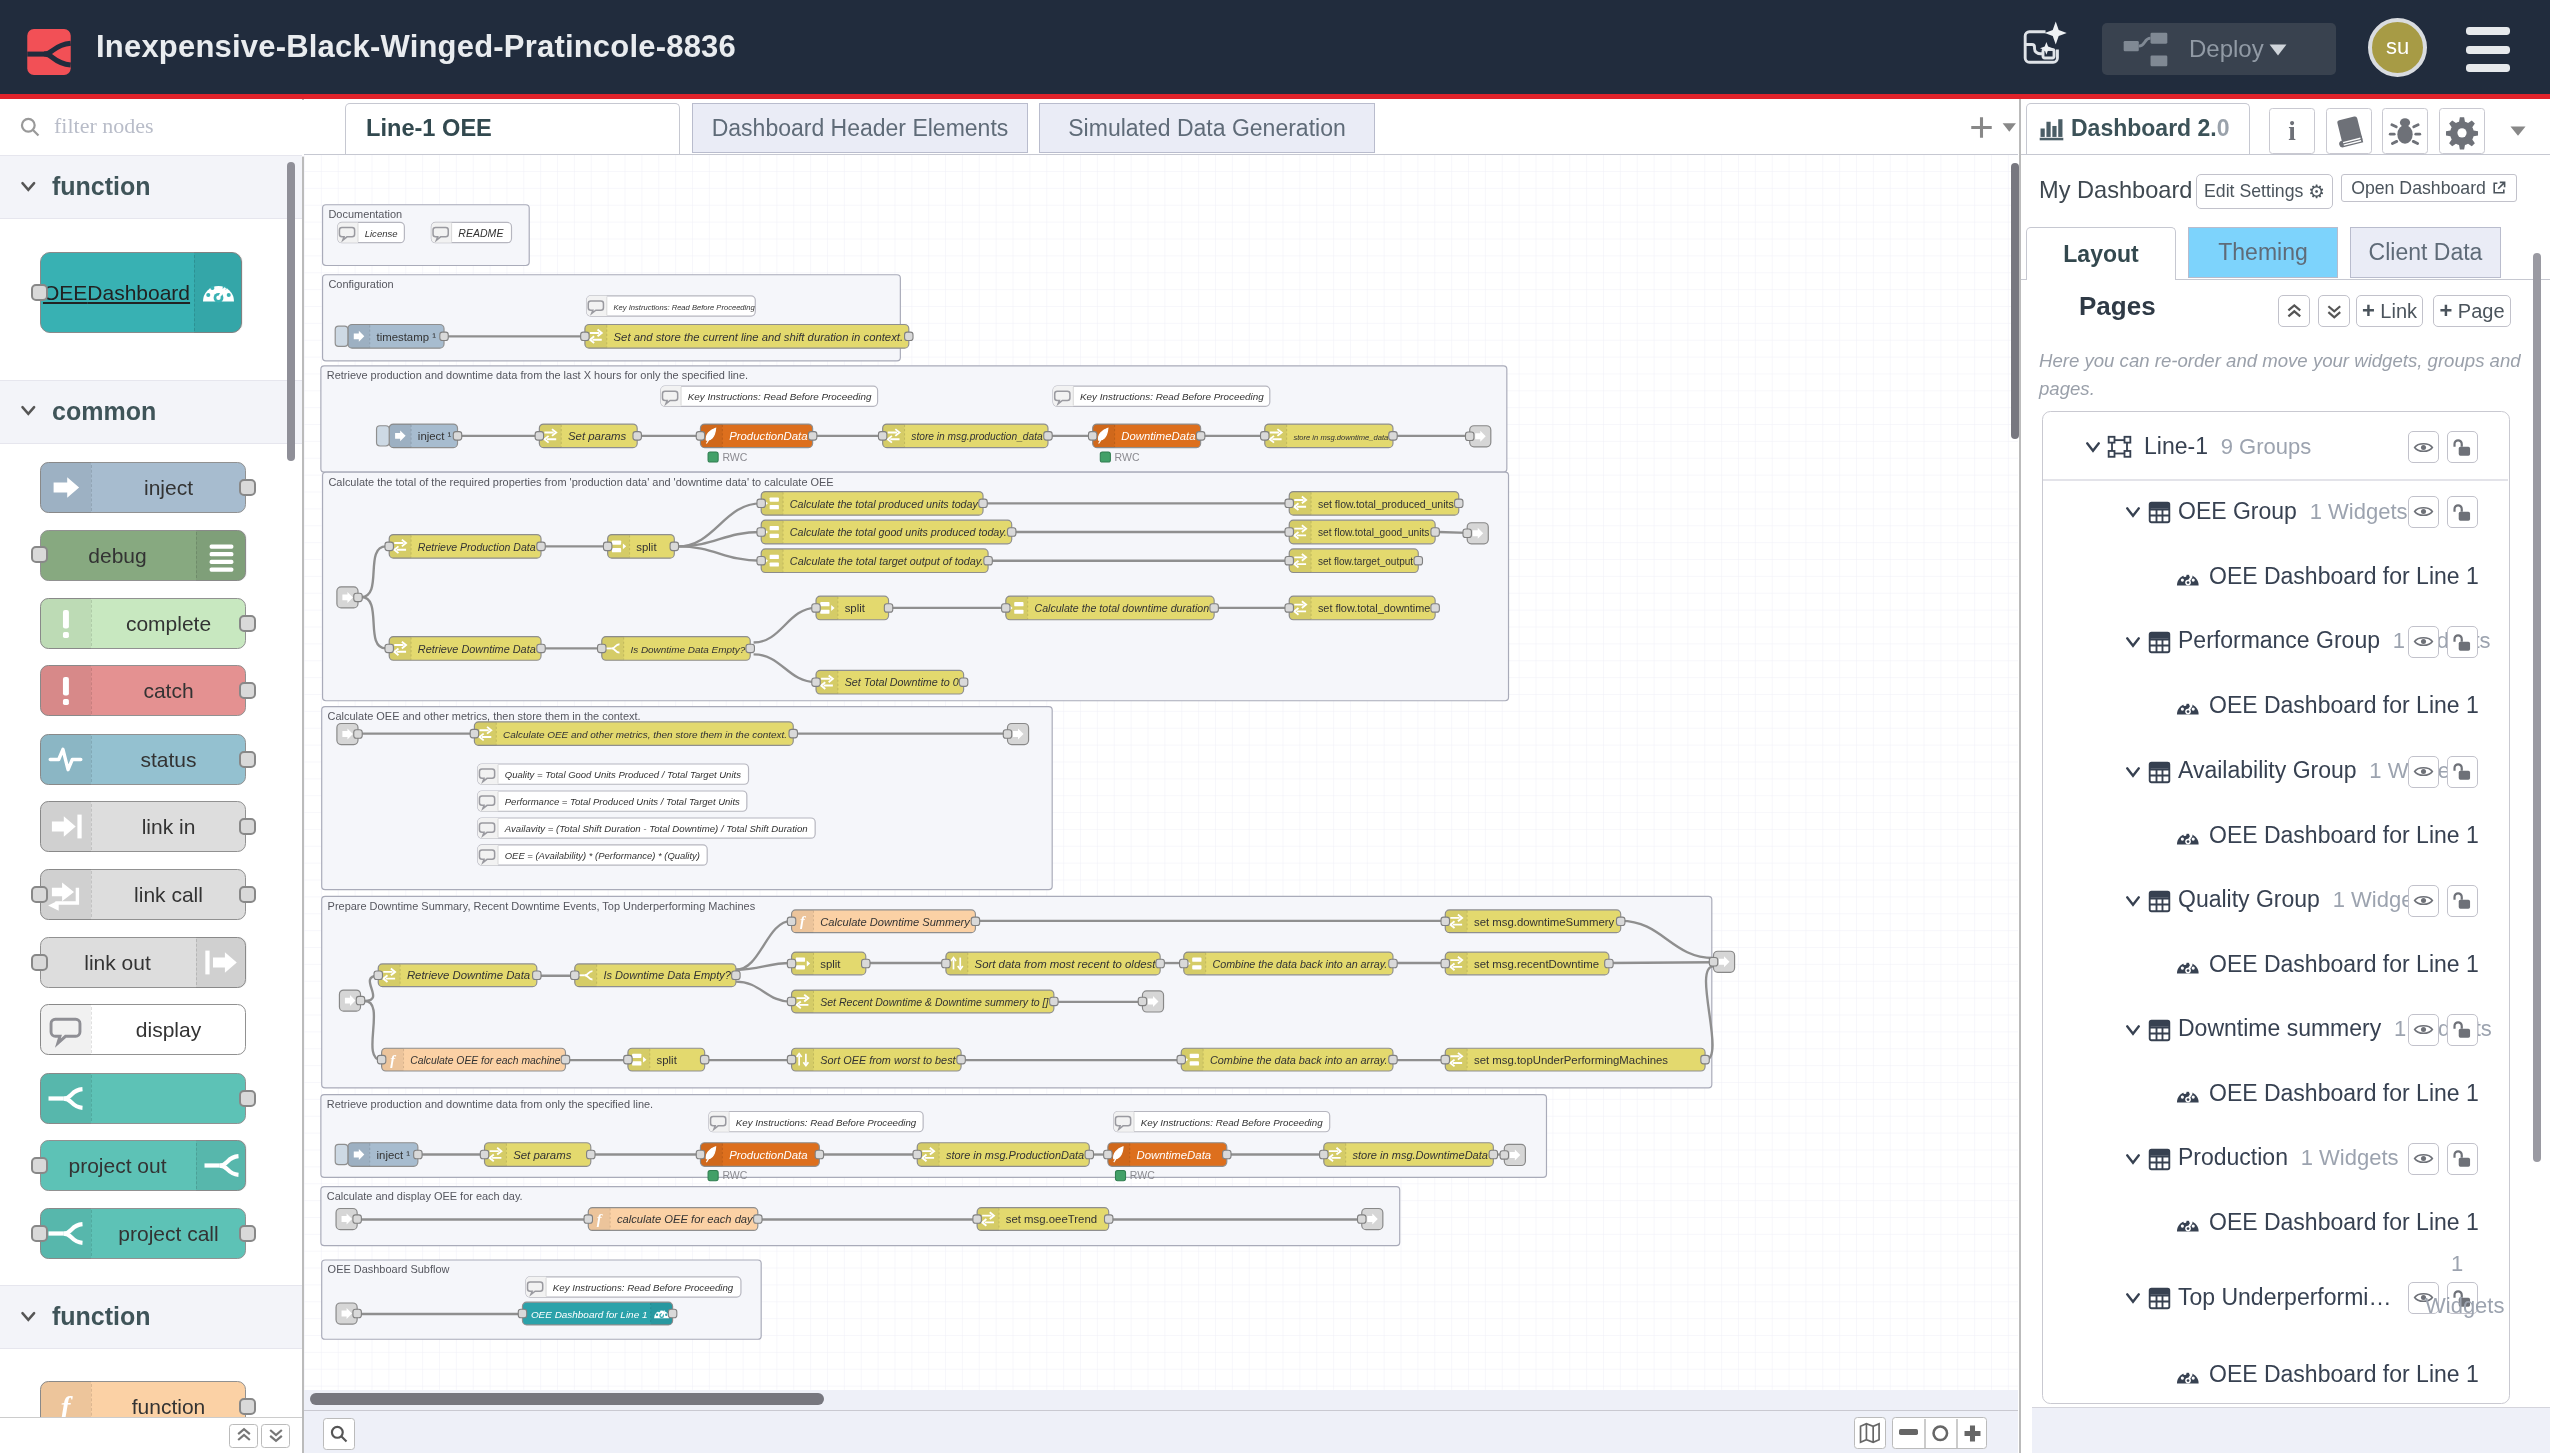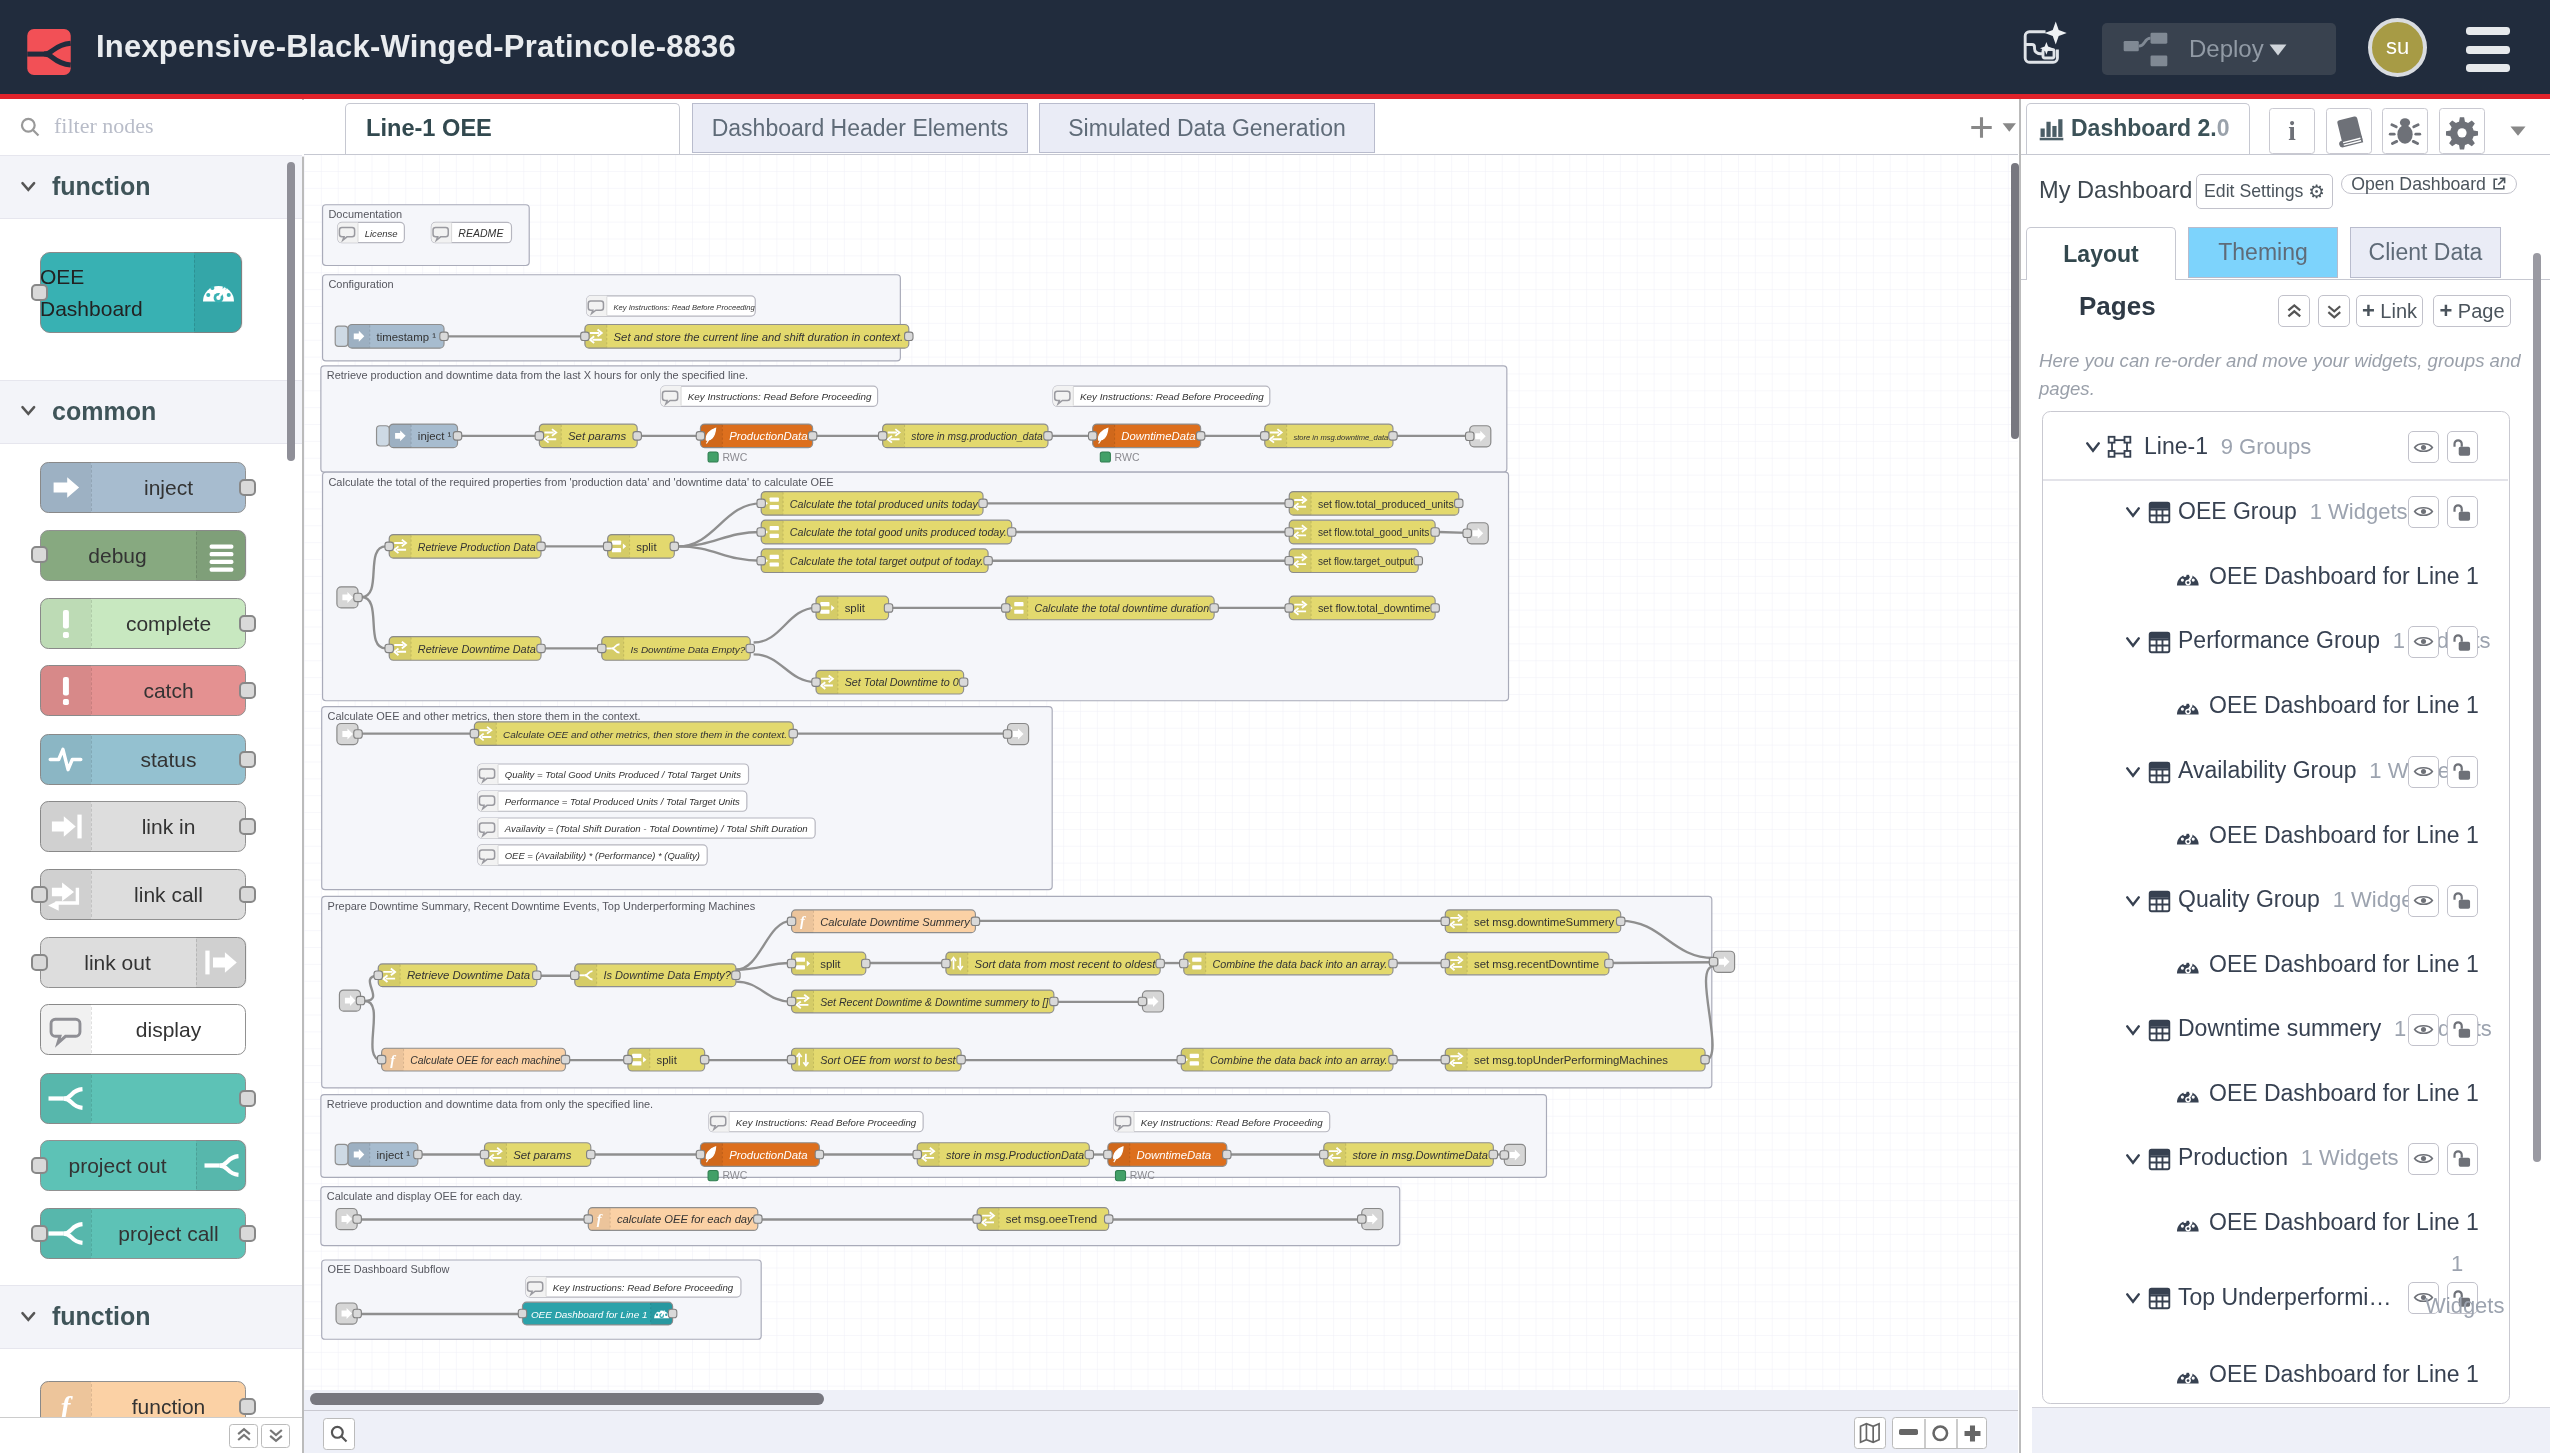--- a/index.html
+++ b/index.html
@@ -753,21 +753,21 @@
         <circle cx="22.5" cy="24.5" r="2.5"></circle>
         <circle cx="37.5" cy="24.5" r="2.5"></circle>
         <circle cx="42.5" cy="33" r="2.5"></circle>
         <circle cx="30" cy="36.5" r="6"></circle>
       </g>
       <g fill="#fff">
         <rect x="28.4" y="21.5" width="3.2" height="13" rx="1.6" transform="rotate(34 30 36.5)"></rect>
         <circle cx="30" cy="36.5" r="2.7"></circle>
       </g>
     </svg>
-    <div style="position:absolute;left:40px;top:252px;width:153px;height:81px;display:flex;flex-direction:column;justify-content:center;font-size:21px;color:#222;line-height:32px;">
+    <div style="position:absolute;left:40px;top:252px;width:153px;height:81px;display:flex;align-items:center;justify-content:center;font-size:21px;color:#222;line-height:32px;text-decoration:underline;">
       <span>OEE</span>
       <span>Dashboard</span>
     </div>
     <div style="position:absolute;left:31px;top:284px;width:17px;height:17px;background:#d9d9d9;border:2.1px solid #888;border-radius:5px;box-sizing:border-box;"></div>
     <div style="position:absolute;left:0;top:380px;width:302px;height:62px;background:#f3f4f9;border-bottom:0.8px solid #e6e6ee;border-top:0.8px solid #e6e6ee;"></div>
     <svg style="position:absolute;left:18.6px;top:403px" width="18.6" height="15" viewBox="0 0 22 18">
       <path d="M4,5 L11,13 L18,5" fill="none" stroke="#555" stroke-width="3" stroke-linecap="round"></path>
     </svg>
     <div style="position:absolute;left:52px;top:380px;height:62px;display:flex;align-items:center;font-weight:bold;font-size:25px;color:#3f5459;">common</div>
     <div style="position:absolute;left:40px;top:462px;width:206px;height:51px;background:#a7bccf;border:1.7px solid #919191;border-radius:8.4px;box-sizing:border-box;"></div>
@@ -953,21 +953,21 @@
 <g fill="#6e7178">
       <path d="M24.5,11 h5 l1,5.2 a11.5,11.5 0 0 1 3.6,1.5 l4.4,-3 l3.6,3.6 l-3,4.4 a11.5,11.5 0 0 1 1.5,3.6 l5.2,1 v5 l-5.2,1 a11.5,11.5 0 0 1 -1.5,3.6 l3,4.4 l-3.6,3.6 l-4.4,-3 a11.5,11.5 0 0 1 -3.6,1.5 l-1,5.2 h-5 l-1,-5.2 a11.5,11.5 0 0 1 -3.6,-1.5 l-4.4,3 l-3.6,-3.6 l3,-4.4 a11.5,11.5 0 0 1 -1.5,-3.6 l-5.2,-1 v-5 l5.2,-1 a11.5,11.5 0 0 1 1.5,-3.6 l-3,-4.4 l3.6,-3.6 l4.4,3 a11.5,11.5 0 0 1 3.6,-1.5 Z"></path>
       <circle cx="27" cy="29.2" r="5.4" fill="#fff"></circle>
     </g>
   </svg>
 <svg style="position:absolute;left:2508px;top:123px" width="20" height="17" viewBox="0 0 24 20">
     <path d="M3,4 L12,15 L21,4 Z" fill="#888"></path>
   </svg>
 <div style="position:absolute;left:2039px;top:154px;height:73px;display:flex;align-items:center;font-size:23.6px;color:#3f4850;white-space:nowrap;">My Dashboard</div>
 <div style="position:absolute;left:2196px;top:174px;width:137px;height:35px;border:1.7px solid #c2c2cb;border-radius:5px;box-sizing:border-box;background:#fff;display:flex;align-items:center;justify-content:center;font-size:17.7px;color:#4b545c;white-space:nowrap;">Edit Settings&nbsp;<span style="font-size:18.6px">⚙</span></div>
-<div style="position:absolute;left:2341px;top:174px;width:176px;height:20px;border:1.7px solid #c2c2cb;border-radius:11px;box-sizing:border-box;background:#fff;display:flex;align-items:center;justify-content:center;font-size:17.7px;color:#4b545c;white-space:nowrap;">Open Dashboard&nbsp;<svg width="16" height="16" viewBox="0 0 20 20">
+<div style="position:absolute;left:2341px;top:174px;width:176px;height:28px;border:1.7px solid #c2c2cb;border-radius:3px;box-sizing:border-box;background:#fff;display:flex;align-items:center;justify-content:center;font-size:17.7px;color:#4b545c;white-space:nowrap;">Open Dashboard&nbsp;<svg width="16" height="16" viewBox="0 0 20 20">
       <g stroke="#4b545c" stroke-width="2" fill="none">
         <path d="M8,4 H4 V16 H16 V12"></path>
         <path d="M11,3 H17 V9 M17,3 L9,11"></path>
       </g>
     </svg></div>
 <div style="position:absolute;left:2021px;top:227px;width:530px;height:53px;border-bottom:1.7px solid #c6c8d1;box-sizing:border-box;background:#fff;"></div>
 <div style="position:absolute;left:2026px;top:227px;width:150px;height:53px;background:#fff;border:1.7px solid #c6c8d1;border-bottom:none;border-radius:5px 5px 0 0;box-sizing:border-box;display:flex;align-items:center;justify-content:center;font-size:23px;font-weight:bold;color:#33484e;">Layout</div>
 <div style="position:absolute;left:2188px;top:227px;width:150px;height:51px;background:#7dd3fc;border:1.7px solid #b9bccd;box-sizing:border-box;display:flex;align-items:center;justify-content:center;font-size:23px;color:#5f6b78;">Theming</div>
 <div style="position:absolute;left:2350px;top:227px;width:151px;height:51px;background:#eaecf6;border:1.7px solid #b9bccd;box-sizing:border-box;display:flex;align-items:center;justify-content:center;font-size:23px;color:#5f6b78;">Client Data</div>
 <div style="position:absolute;left:2039px;top:291px;font-size:26px;font-weight:bold;color:#2f3a46;margin-left:40px;">Pages</div>

